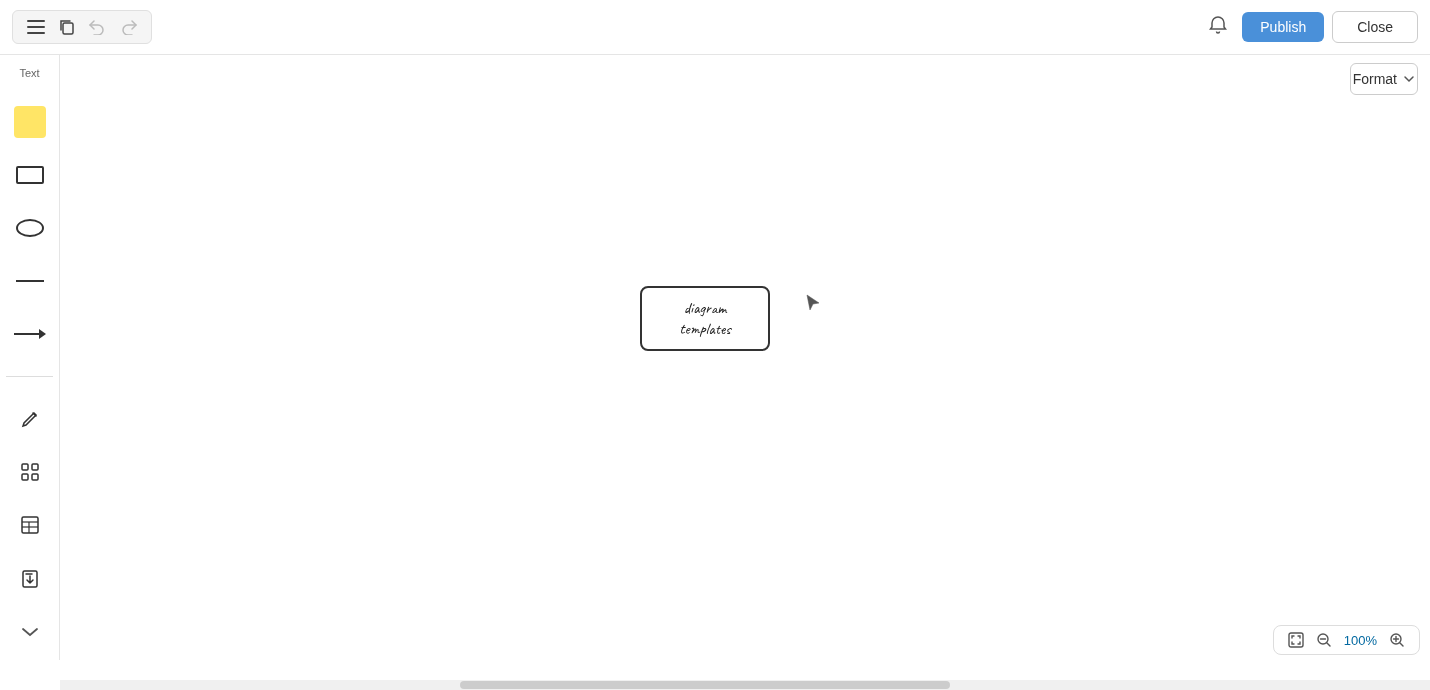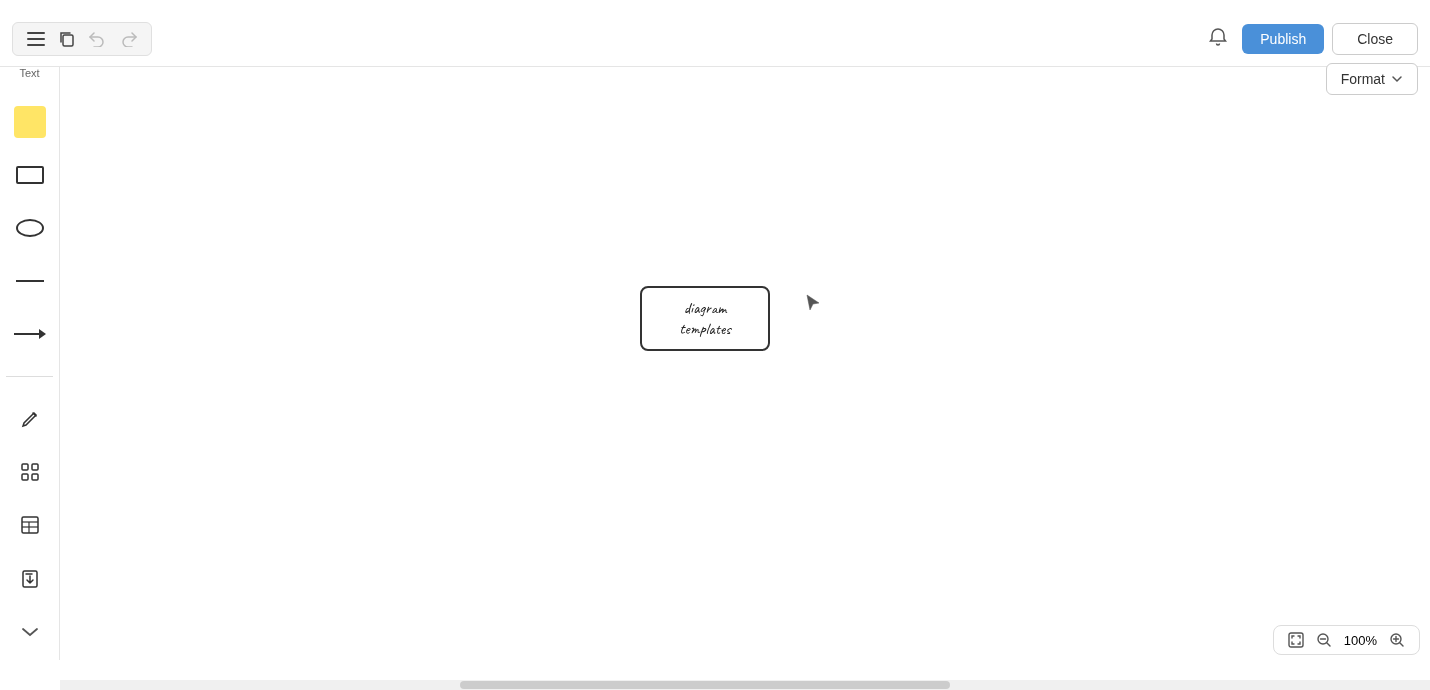--- a/index.html
+++ b/index.html
@@ -19,21 +19,20 @@
       top: 0;
       left: 0;
       right: 0;
       height: 55px;
       background: #ffffff;
       border-bottom: 1px solid #e5e5e5;
       display: flex;
       align-items: center;
       padding: 0 12px;
       z-index: 100;
-      margin-top: 12px;
     }
 
     .toolbar-left {
       display: flex;
       align-items: center;
       gap: 4px;
     }
 
     .toolbar-group {
       display: flex;
@@ -107,21 +106,21 @@
       top: 55px;
       right: 0;
       padding: 8px 12px;
       z-index: 100;
     }
 
     .btn-format {
       background: #ffffff;
       border: 1px solid #ccc;
       border-radius: 6px;
-      padding: 7px 14px;
+      padding: 7px 2px;
       font-size: 14px;
       cursor: pointer;
       color: #333;
       display: flex;
       align-items: center;
       gap: 6px;
     }
 
     .btn-format svg {
       width: 12px;
@@ -290,21 +289,21 @@
       cursor: pointer;
       font-size: 16px;
       color: #555;
       padding: 2px 4px;
       display: flex;
       align-items: center;
     }
 
     .zoom-level {
       font-size: 13px;
-      color: #000000;
+      color: #0369a1;
       padding: 0 4px;
     }
 
     
     .cursor-indicator {
       position: absolute;
       left: 745px;
       top: 238px;
       font-size: 18px;
       color: #555;

